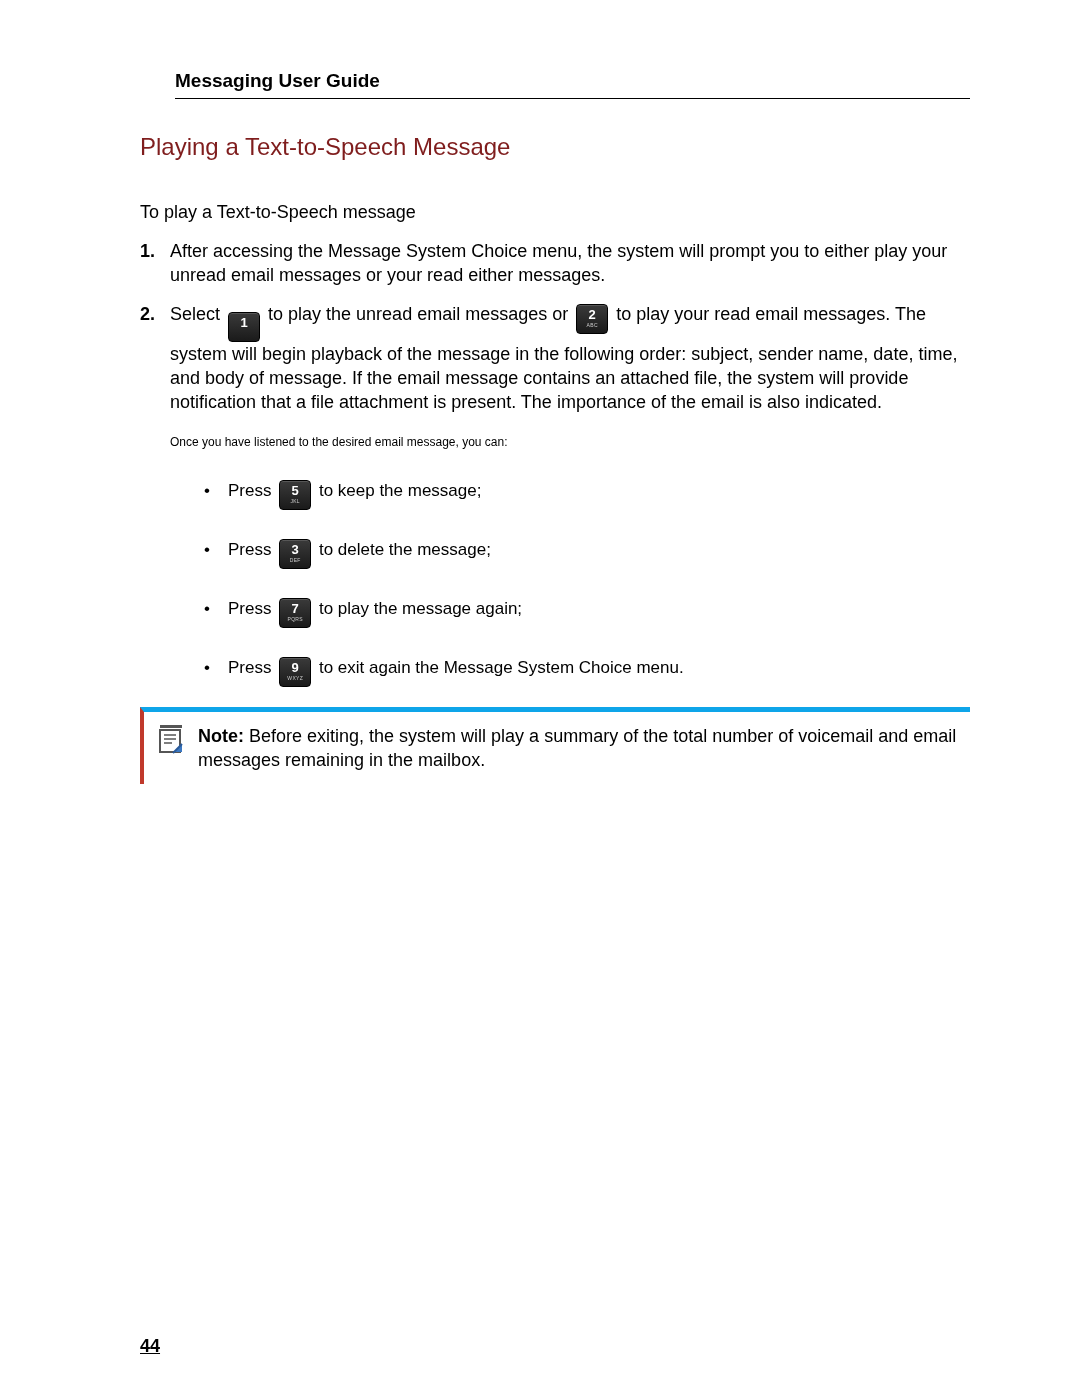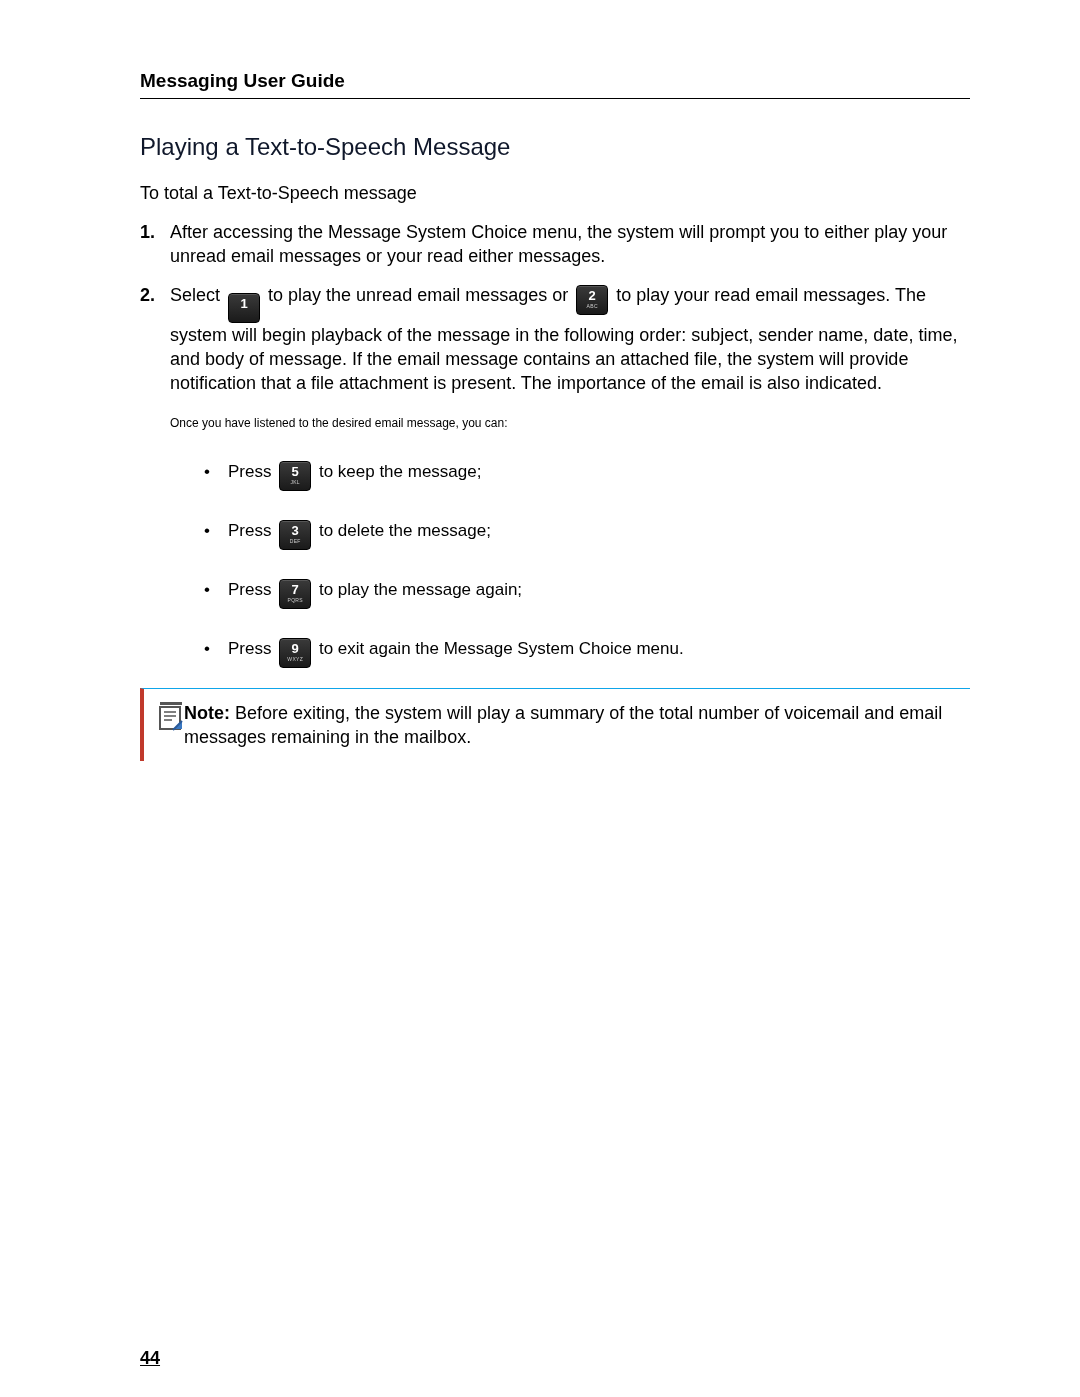--- a/index.html
+++ b/index.html
@@ -18,26 +18,27 @@
     width: 100%;
     height: 100%;
     position: relative;
   }
   .doc-header {
     font-weight: bold;
     font-size: 19px;
     padding-bottom: 6px;
     border-bottom: 1px solid #000;
     margin-bottom: 34px;
+    margin-left: 35px;
   }
   h2.section-title {
-    color: #0f172a;
+    color: #7f1d1d;
     font-weight: normal;
     font-size: 24px;
-    margin: 0 0 22px 0;
+    margin: 0 0 41px 0;
   }
   .intro {
     font-size: 18px;
     margin: 0 0 16px 0;
   }
   ol.steps {
     list-style: none;
     margin: 0;
     padding: 0 0 0 30px;
   }
@@ -98,52 +99,53 @@
     line-height: 30px;
     margin-top: 25px;
   }
   ul.actions > li::before {
     content: "•";
     position: absolute;
     left: 4px;
     top: 0;
   }
   .note-box {
-    border-top: 1px solid #0ea5e9;
+    border-top: 5px solid #0ea5e9;
     border-left: 4px solid #c0392b;
     padding: 12px 10px 12px 14px;
     margin: 10px 0 0 0;
     display: flex;
+    gap: 14px;
     font-size: 18px;
     line-height: 1.35;
   }
   .note-icon {
     flex: 0 0 auto;
   }
   .note-icon svg { display:block; }
   .note-text b { font-weight: bold; }
   .page-number {
     position: absolute;
     left: 140px;
-    bottom: 28px;
+    bottom: 40px;
     font-weight: bold;
     font-size: 18px;
     text-decoration: underline;
   }
 </style>
 </head>
 <body>
 
 <div class="page">
 
   <div class="doc-header">Messaging User Guide</div>
 
   <h2 class="section-title">Playing a Text-to-Speech Message</h2>
 
-  <p class="intro">To total a Text-to-Speech message</p>
+  <p class="intro">To play a Text-to-Speech message</p>
 
   <ol class="steps">
     <li>
       <span class="num">1.</span>
       <span>After accessing the Message System Choice menu, the system will prompt you to either play your unread email messages or your read either messages.</span>
     </li>
     <li>
       <span class="num">2.</span>
       <span>Select </span><span class="key"><span class="k-num">1</span><span class="k-sub"></span></span><span> to play the unread email messages or </span><span class="key"><span class="k-num">2</span><span class="k-sub">ABC</span></span><span> to play your read email messages. The system will begin playback of the message in the following order: subject, sender name, date, time, and body of message. If the email message contains an attached file, the system will provide notification that a file attachment is present. The importance of the email is also indicated.</span>
 

